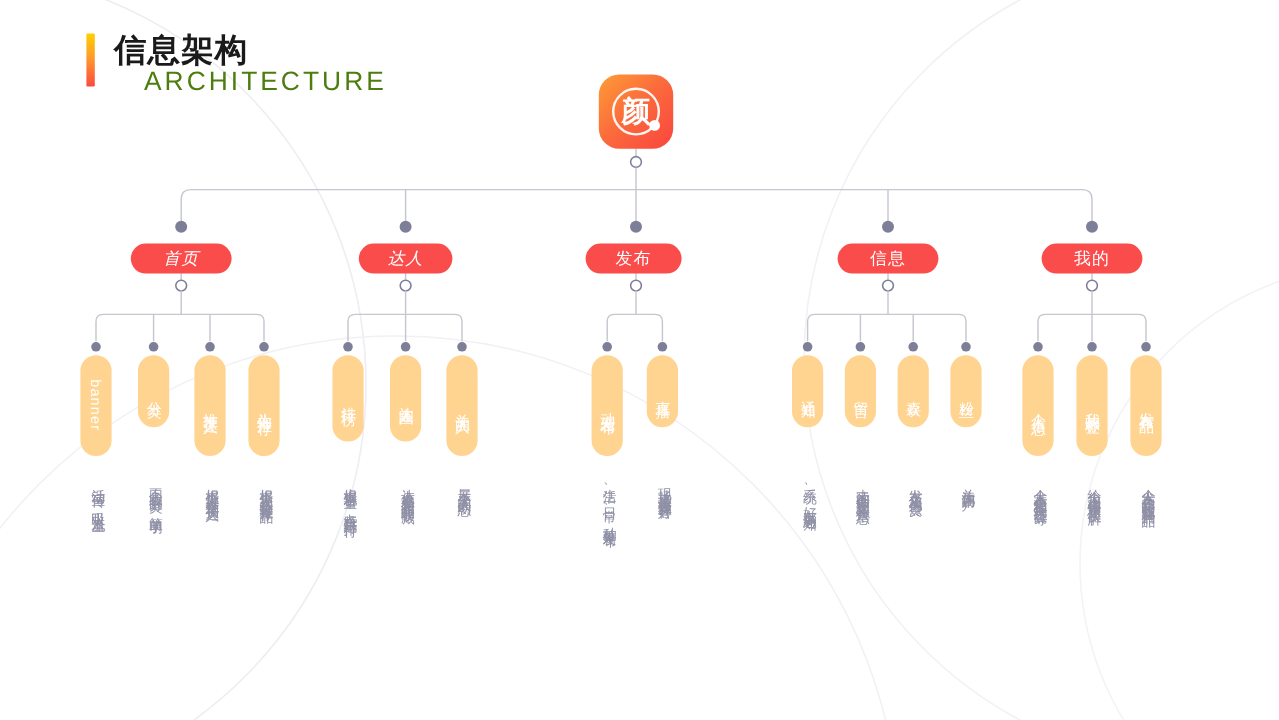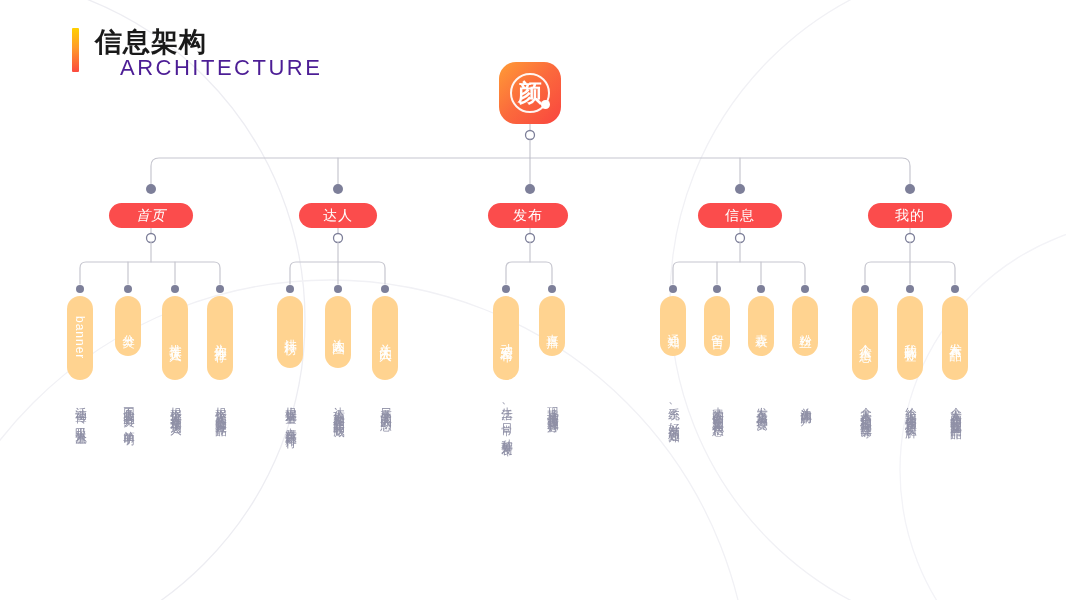--- a/index.html
+++ b/index.html
@@ -49,21 +49,21 @@
     color: #1a1a1a;
     letter-spacing: 1px;
     white-space: nowrap;
     line-height: 36px;
   }
   #title-en {
     position: absolute;
     left: 48px;
     top: 31px;
     font-size: 22px;
-    color: #4c1d95;
+    color: #4d7c0f;
     letter-spacing: 2.5px;
     white-space: nowrap;
     line-height: 26px;
   }
 
   
   #logo-wrap {
     position: absolute;
     left: 499px;
     top: 62px;
@@ -296,21 +296,21 @@
     </div>
     <div class="desc" style="left: 120px; top: 398px;">不同妆容的分类，简单明了</div>
     <div class="sub-pill" style="left: 162px; top: 296px; height: 84px;">
       <span>推荐达人</span>
     </div>
     <div class="desc" style="left: 167px; top: 398px;">根据个人喜好推送相关达人</div>
     <div class="sub-pill" style="left: 207px; top: 296px; height: 84px;">
       <span>为你推荐</span>
     </div>
     <div class="desc" style="left: 212px; top: 398px;">根据个人喜欢的妆容推荐作品</div>
-    <div class="cat-pill" style="left: 299px; top: 203px; width: 78px;">
+    <div class="cat-pill" style="left: 299px; top: 203px; width: 78px; font-style: italic;">
       <span>达人</span>
     </div>
     <div class="sub-pill" style="left: 277px; top: 296px; height: 72px;">
       <span>排行榜</span>
     </div>
     <div class="desc" style="left: 282px; top: 398px;">根据观看量，点赞数进行排行</div>
     <div class="sub-pill" style="left: 325px; top: 296px; height: 72px;">
       <span>达人圈</span>
     </div>
     <div class="desc" style="left: 330px; top: 398px;">达人信息和发布的作品和收藏</div>

